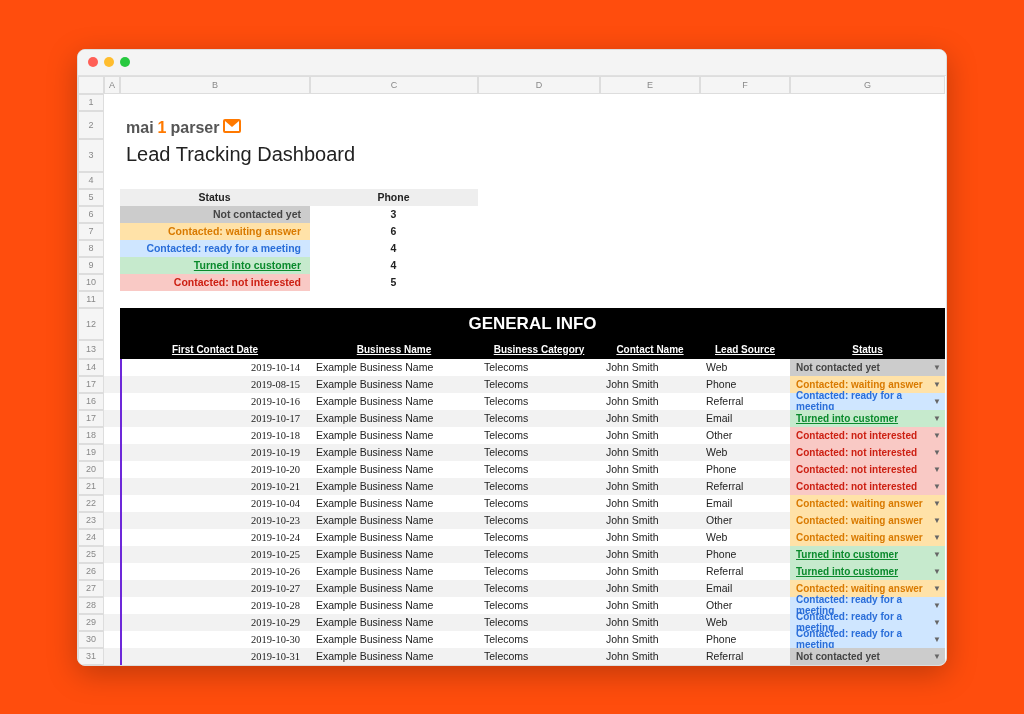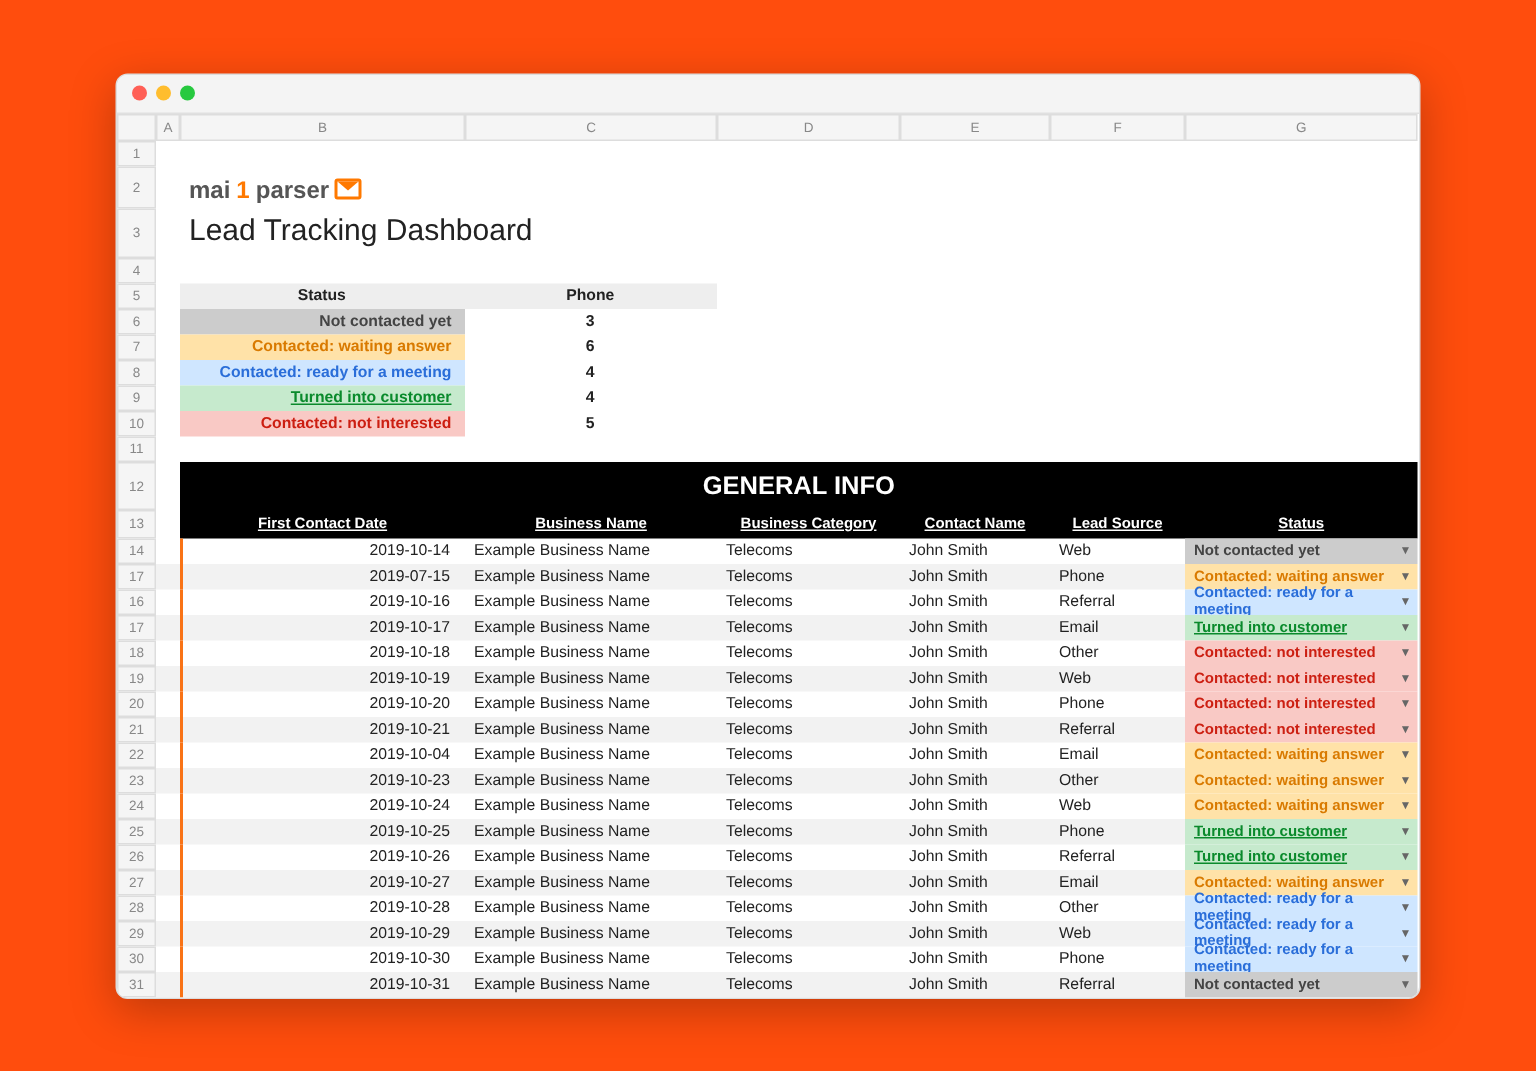--- a/index.html
+++ b/index.html
@@ -78,21 +78,21 @@
   .black-band { grid-column: 3 / span 6; background:#000; color:#fff; font-weight:700; text-align:center; padding:6px 0; font-size:17px; }
   .black-sub { background:#000; color:#fff; font-weight:700; font-size:10px; display:flex; align-items:center; padding:4px 6px;text-decoration:underline; }
   .black-sub.center { justify-content:center; }
 
   .row-alt { background:#f2f2f2; }
   .data-cell { padding: 2px 6px; height:17px; display:flex; align-items:center; }
   .right { justify-content:flex-end; padding-right:10px; }
 
   .status-cell { font-weight:700; font-size:10px; position:relative; padding-right:16px; }
   .status-cell .chev { position:absolute; right:4px; top:50%; transform:translateY(-50%); font-size:8px; color:#666; }
-  .left-border { border-left: 2px solid #f97316; }
+  .left-border { border-left: 2px solid #6d28d9; font-family: Liberation Serif, serif; }
 </style>
 </head>
 <body>
 
 <div class="window">
   <div class="titlebar">
     <div class="dot red"></div>
     <div class="dot yellow"></div>
     <div class="dot green"></div>
   </div>
@@ -207,21 +207,21 @@
       <div class="data-cell">Example Business Name</div>
       <div class="data-cell">Telecoms</div>
       <div class="data-cell">John Smith</div>
       <div class="data-cell">Web</div>
       <div class="data-cell status-cell s-not">
         <span>Not contacted yet</span>
         <span class="chev">▼</span>
       </div>
       <div class="row-header">17</div>
       <div class="cell row-alt"></div>
-      <div class="data-cell right left-border row-alt">2019-07-15</div>
+      <div class="data-cell right left-border row-alt">2019-08-15</div>
       <div class="data-cell row-alt">Example Business Name</div>
       <div class="data-cell row-alt">Telecoms</div>
       <div class="data-cell row-alt">John Smith</div>
       <div class="data-cell row-alt">Phone</div>
       <div class="data-cell status-cell s-wait">
         <span>Contacted: waiting answer</span>
         <span class="chev">▼</span>
       </div>
       <div class="row-header">16</div>
       <div class="cell"></div>

